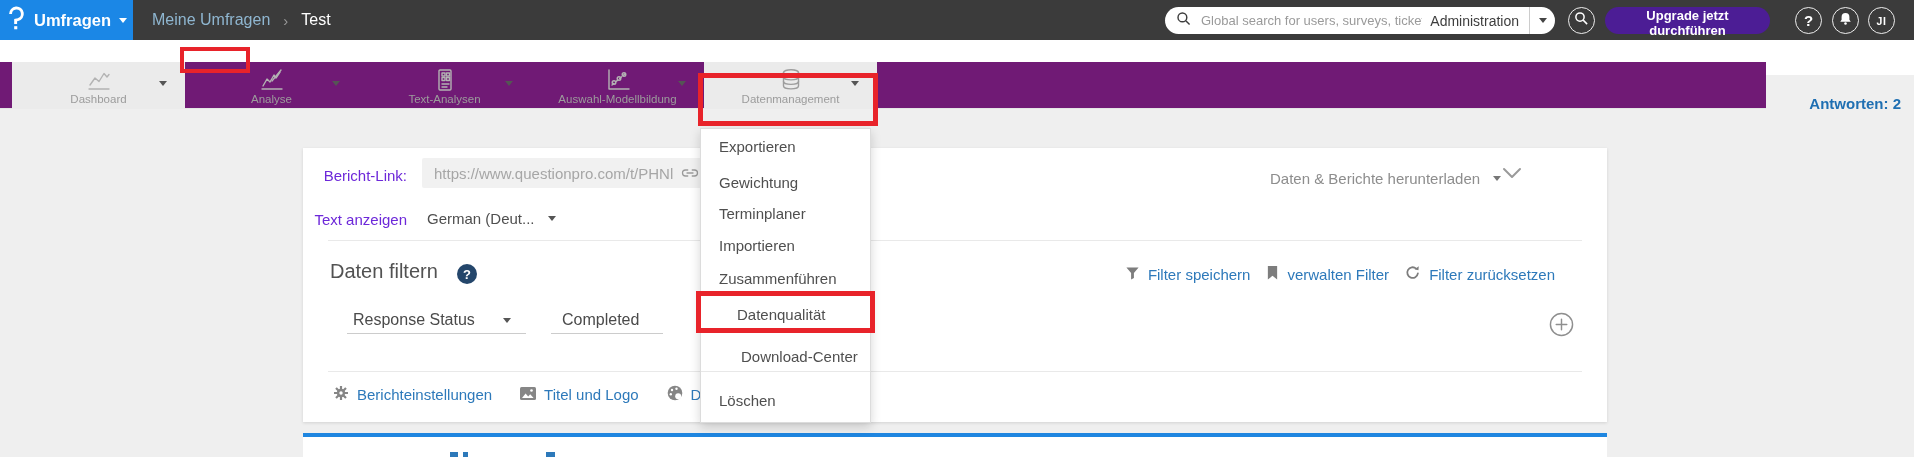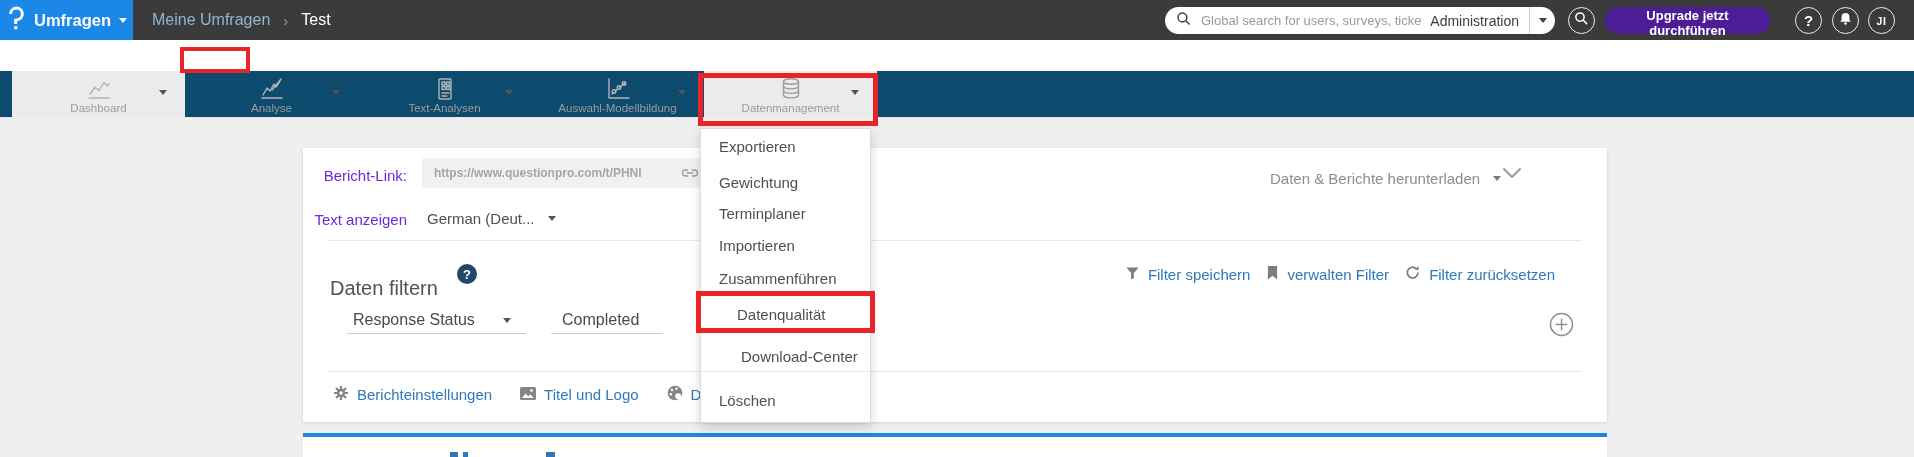--- a/index.html
+++ b/index.html
@@ -27,40 +27,40 @@
   .btn-avatar{left:1868px;font-size:10.5px;font-weight:bold;letter-spacing:.5px;}
   .upgrade{position:absolute;left:1605px;top:7px;height:27px;width:165px;border:none;border-radius:14px;background:#4c1d95;color:#fff;font-size:13px;font-weight:bold;cursor:pointer;}
 
   
   .tabrow{position:absolute;left:0;top:40px;width:1914px;height:35px;background:#ffffff;}
   .tab{position:absolute;top:51px;font-size:16px;font-weight:600;color:#2b5b84;cursor:pointer;white-space:nowrap;}
   .tab-0{left:13px;} .tab-1{left:96px;} .tab-2{left:189px;color:#1b87e6;text-decoration:underline;} .tab-3{left:264px;}
   .answers{position:absolute;top:55px;right:13px;font-size:15px;color:#1f6fb2;font-weight:600;}
 
   
-  .toolbar{position:absolute;left:0;top:71px;width:1914px;height:47px;background:#0c4a6e;border-bottom:1px solid #e5e5e5;}
+  .toolbar{position:absolute;left:0;top:62px;width:1766px;height:47px;background:#701a75;border-bottom:1px solid #e5e5e5;}
   .tb-items{position:absolute;left:12px;top:0;height:47px;display:flex;}
   .tb-item{position:relative;width:173px;height:47px;cursor:pointer;}
   .tb-item.active{background:#ebebeb;}
   .tb-icon{position:absolute;left:50%;top:6px;transform:translateX(-50%);}
   .tb-label{position:absolute;left:0;bottom:4px;width:100%;text-align:center;font-size:11.5px;color:#9c9c9c;white-space:nowrap;}
   .tb-caret{position:absolute;right:18px;top:19px;color:#555;}
   svg.gicon{stroke:#b3b3b3;fill:none;stroke-width:1.4;stroke-linecap:round;stroke-linejoin:round;}
 
   
   .card{position:absolute;left:303px;top:148px;width:1304px;height:274px;background:#fff;box-shadow:0 1px 3px rgba(0,0,0,.12);z-index:1;}
   .field-label{position:absolute;left:0;width:104px;text-align:right;font-size:15px;color:#6d28d9;}
-  .link-input{position:absolute;left:119px;top:10px;width:282px;height:30px;background:#f1f1f1;border:none;outline:none;border-radius:2px;padding:0 28px 0 12px;font-size:12px;color:#a6a6a6;font-weight:bold;}
+  .link-input{position:absolute;left:119px;top:10px;width:282px;height:30px;background:#f1f1f1;border:none;outline:none;border-radius:2px;padding:0 28px 0 12px;font-size:15px;color:#a6a6a6;}
   .chain-ic{position:absolute;left:378px;top:17px;cursor:pointer;}
   .download-menu{position:absolute;left:967px;top:22px;display:flex;align-items:center;gap:13px;font-size:15px;color:#8d8d8d;cursor:pointer;white-space:nowrap;}
   .collapse-chev{position:absolute;left:1198px;top:18px;cursor:pointer;}
   .lang-select{position:absolute;left:124px;top:62px;display:flex;align-items:center;gap:13px;font-size:15px;color:#4f4f4f;cursor:pointer;}
   .divider{position:absolute;left:25px;right:25px;height:1px;background:#e9e9e9;}
   .d1{top:92px;} .d2{top:223px;}
-  .section-title{position:absolute;left:27px;top:129px;font-size:20px;color:#525252;}
+  .section-title{position:absolute;left:27px;top:112px;font-size:20px;color:#525252;}
   .help-badge{position:absolute;left:154px;top:116px;width:20px;height:20px;border-radius:50%;background:#24466b;color:#fff;font-size:13px;font-weight:bold;display:flex;align-items:center;justify-content:center;cursor:pointer;}
   .filter-links{position:absolute;right:52px;top:117px;display:flex;gap:16px;}
   .flink{display:flex;align-items:center;gap:8px;font-size:15px;color:#2d79ba;cursor:pointer;white-space:nowrap;}
   .dd-field{position:absolute;top:163px;font-size:16px;color:#4a4a4a;cursor:pointer;}
   .dd-1{left:50px;} .dd-2{left:259px;}
   .dd-caret{position:absolute;left:200px;top:170px;color:#555;cursor:pointer;}
   .u-line{position:absolute;top:185px;height:1px;background:#ccc;}
   .u1{left:44px;width:179px;} .u2{left:248px;width:112px;}
   .plus-btn{position:absolute;left:1246px;top:164px;cursor:pointer;}
   .footer-links{position:absolute;left:30px;top:237px;display:flex;gap:28px;align-items:center;}

